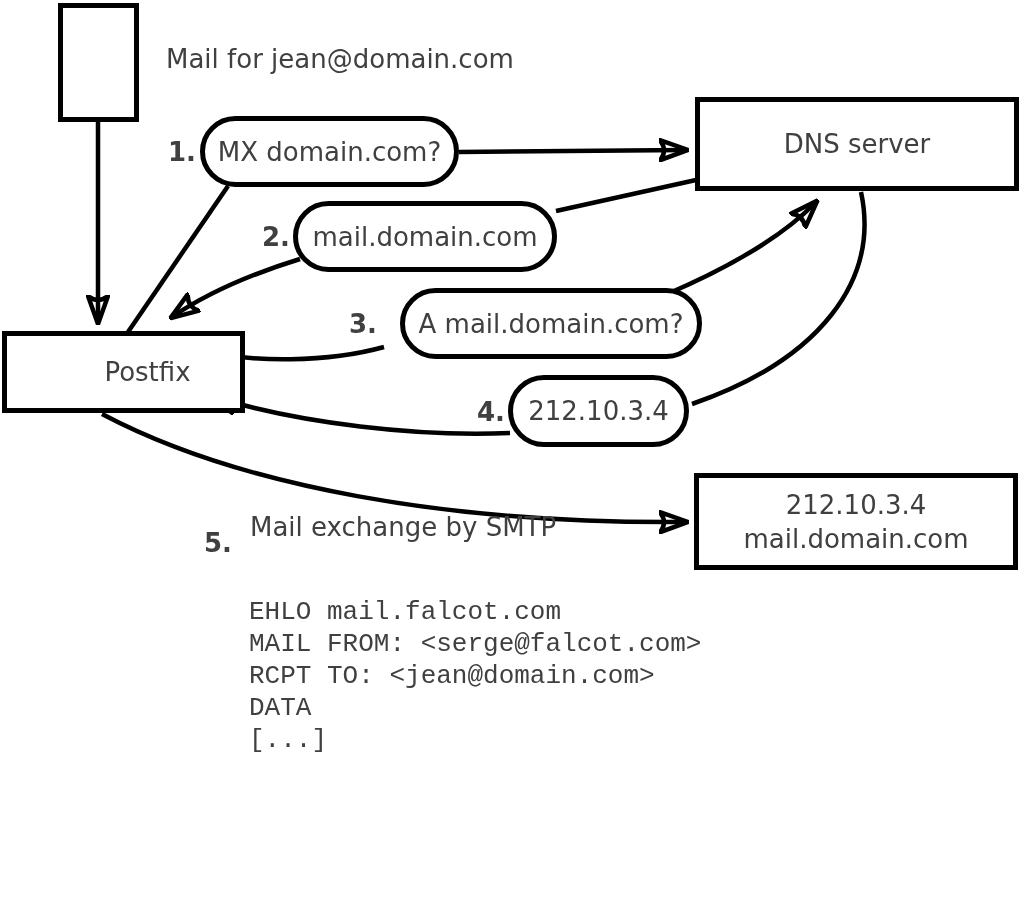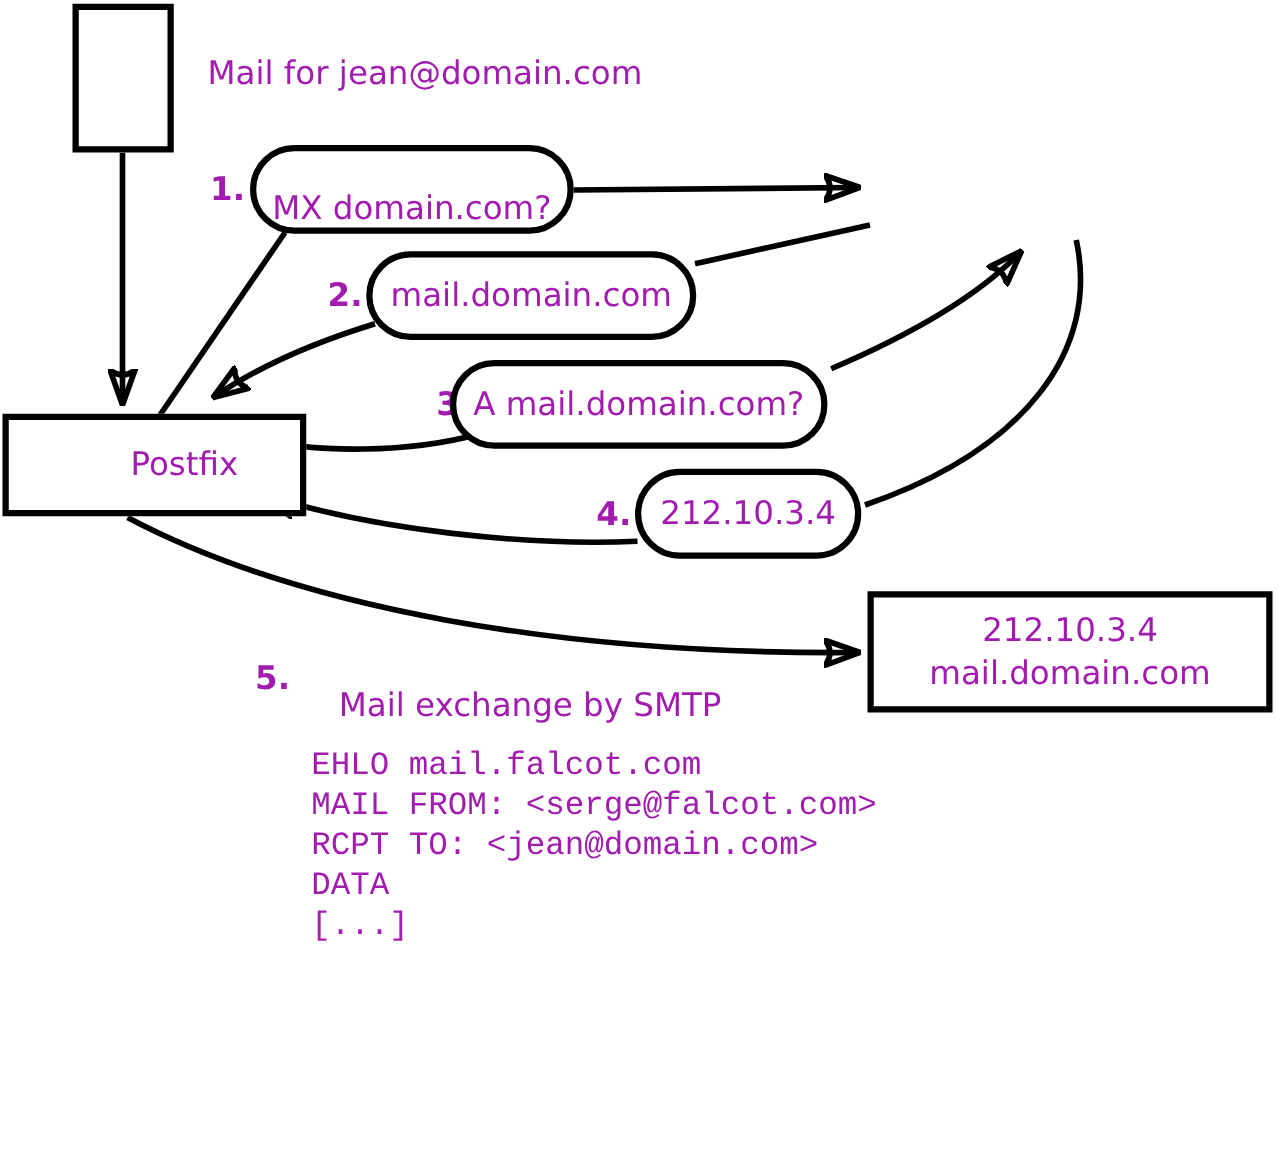--- a/index.html
+++ b/index.html
@@ -2,21 +2,21 @@
 <html><head>
 <meta charset="utf-8">
 <style>
   html, body { margin: 0; padding: 0; background: #ffffff; }
   #canvas {
     position: relative;
     width: 1024px;
     height: 754px;
     background: #ffffff;
     font-family: "DejaVu Sans", sans-serif;
-    color: #a21caf;
+    color: #404040;
     overflow: hidden;
   }
   #arrow-layer {
     position: absolute;
     left: 0; top: 0;
     width: 1024px; height: 919px;
   }
   #arrow-layer path {
     fill: none;
     stroke: #000000;
@@ -82,48 +82,51 @@
   </svg>
 
   <div class="node" style="left:58px; top:3px; width:71px; height:109px;"></div>
 
   <div class="free-text" style="left:166px; top:44px;">Mail for jean@domain.com</div>
 
   <div class="node" style="left:2px; top:331px; width:185px; height:72px;padding-left:48px;">
     <span>Postfix</span>
   </div>
 
+  <div class="node" style="left:695px; top:97px; width:314px; height:84px;">
+    <span>DNS server</span>
+  </div>
 
   <div class="node" id="mailserver-box" style="left:694px; top:473px; width:314px; height:87px;">
     <span>212.10.3.4</span>
     <span>mail.domain.com</span>
   </div>
 
   <div class="num-label" style="left:146px; top:137px;">1.</div>
-  <div class="node pill" style="left:200px; top:116px; width:249px; height:61px;align-items:flex-end;">
+  <div class="node pill" style="left:200px; top:116px; width:249px; height:61px;">
     <span>MX domain.com?</span>
   </div>
 
   <div class="num-label" style="left:240px; top:222px;">2.</div>
   <div class="node pill" style="left:293px; top:201px; width:254px; height:61px;">
     <span>mail.domain.com</span>
   </div>
 
   <div class="num-label" style="left:327px; top:309px;">3.</div>
-  <div class="node pill" style="left:360px; top:288px; width:292px; height:61px;">
+  <div class="node pill" style="left:400px; top:288px; width:292px; height:61px;">
     <span>A mail.domain.com?</span>
   </div>
 
   <div class="num-label" style="left:455px; top:397px;">4.</div>
   <div class="node pill" style="left:508px; top:375px; width:171px; height:62px;">
     <span>212.10.3.4</span>
   </div>
 
   <div class="num-label" style="left:182px; top:528px;">5.</div>
-  <div class="free-text" style="left:250px; top:550px;margin-left:21px;">Mail exchange by SMTP</div>
+  <div class="free-text" style="left:250px; top:512px;">Mail exchange by SMTP</div>
 
   <div id="smtp-session">EHLO mail.falcot.com
 MAIL FROM: &lt;serge@falcot.com&gt;
 RCPT TO: &lt;jean@domain.com&gt;
 DATA
 [...]
 Subject: Let's meet
 
 Hello Jean,
 [...]

